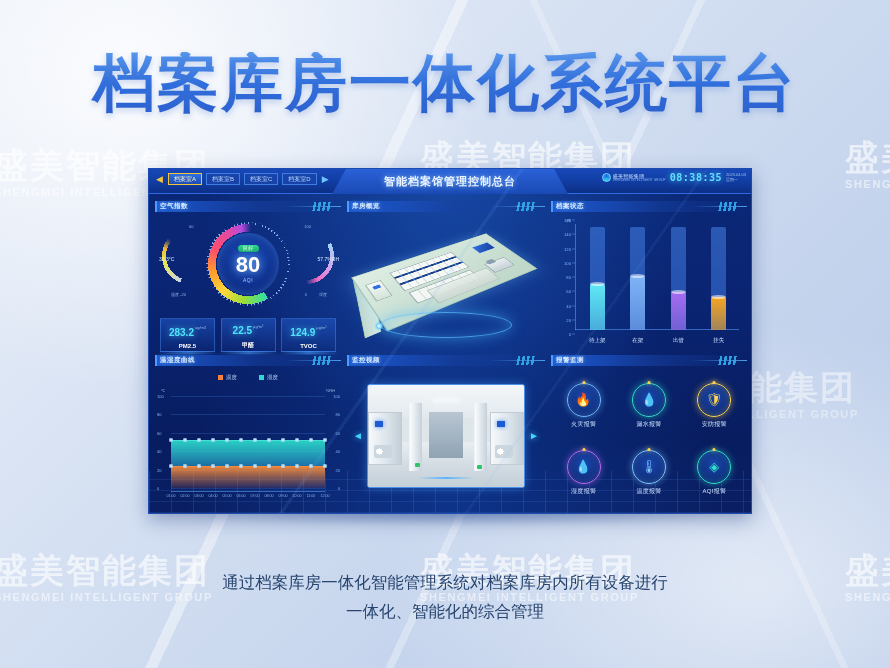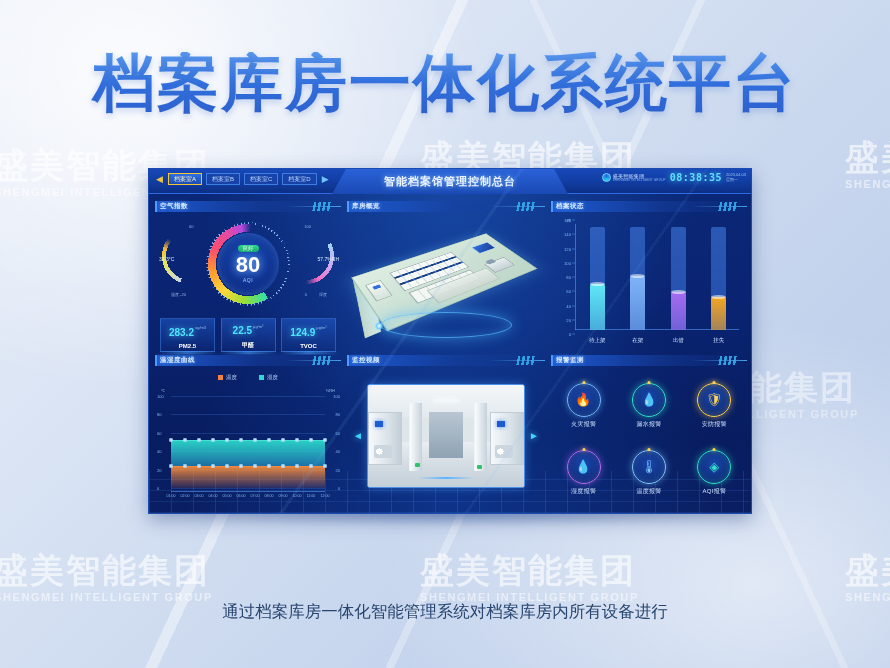--- a/index.html
+++ b/index.html
@@ -837,13 +837,14 @@
             <span class="alarm-name">AQI报警</span>
           </div>
         </div>
     </div>
 
   </div>
 </div>
 
 <div class="caption">
   <div>通过档案库房一体化智能管理系统对档案库房内所有设备进行</div>
+  <div>一体化、智能化的综合管理</div>
 </div>
 
 </body></html>

